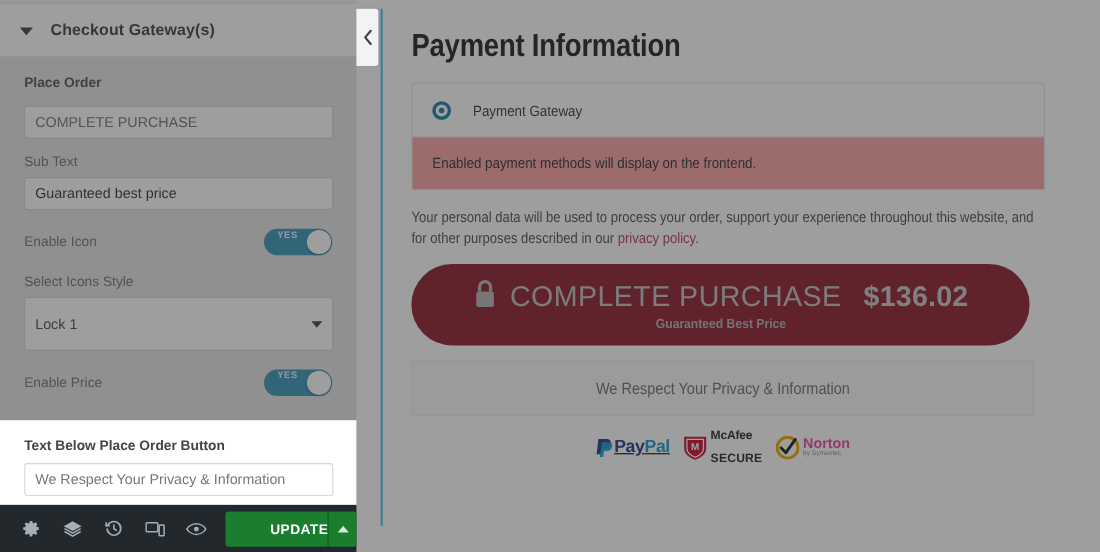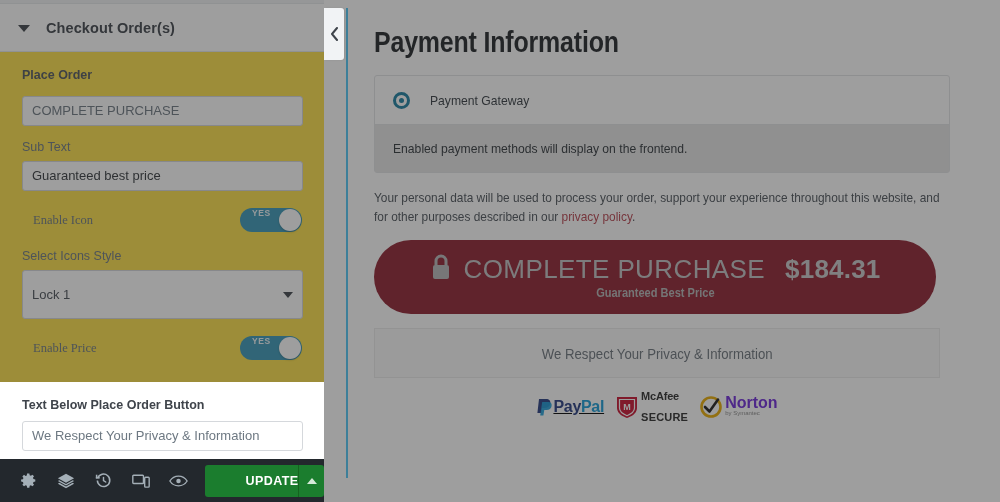--- a/index.html
+++ b/index.html
@@ -47,21 +47,21 @@
     margin-top: 2px;
   }
   .panel-title {
     font-size: 14.5px; font-weight: bold; color: #3f444b;
     letter-spacing: .1px;
   }
 
   .panel-body {
     flex: 1 1 auto;
     padding: 16px 22px 8px 22px;
-    background: #fde047;
+    background: #e5e5e5;
     position: relative;
   }
 
   .section-label {
     font-size: 12.5px; font-weight: bold; color: #50565e;
     margin-bottom: 14px;
   }
   .field-label {
     font-size: 12.5px; color: #6d7882; margin-bottom: 7px; margin-top: 2px;
   }
@@ -74,21 +74,21 @@
     font-family: "Liberation Sans", sans-serif;
     white-space: nowrap; overflow: hidden;
   }
   .text-input.dark { color: #33383d; }
   .field-block { margin-bottom: 14px; }
 
   .row-toggle {
     display: flex; align-items: center; justify-content: space-between;
     height: 30px; margin-bottom: 14px;
   }
-  .row-toggle .field-label { margin: 11px; font-family: Liberation Serif, serif; }
+  .row-toggle .field-label { margin: 0; }
   .toggle {
     width: 62px; height: 24px; border-radius: 14px;
     background: #3998b8;
     position: relative;
     display: flex; align-items: flex-start;
   }
   .toggle .tg-text {
     font-size: 8.5px; color: #ffffff; font-weight: bold;
     letter-spacing: .6px; margin-left: 12px;
     opacity: .92;
@@ -235,21 +235,21 @@
     border-radius: 50%; background: #1a7fa0;
   }
   .gateway-label {
     font-size: 13.5px; color: #333a40; font-weight: 500;
     transform: scaleX(0.9); transform-origin: left center;
   }
   .gateway-note {
     height: 47px; display: flex; align-items: center;
     padding: 0 18px;
     font-size: 13.5px; color: #2f353a;
-    background: #e5e5e5;
+    background: #fca5a5;
   }
   .gateway-note span {
     transform: scaleX(0.9); transform-origin: left center; display:block;
   }
 
   .privacy-para {
     font-size: 13.5px; line-height: 19px; color: #4b5259;
     margin-bottom: 14px;
     width: 580px;
   }
@@ -311,21 +311,21 @@
   .pp-text { font-size: 16px; font-weight: bold; letter-spacing: -.3px; }
   .pp-pay { color: #253b80; }
   .pp-pal { color: #179bd7; }
 
   .mc-wrap { display: flex; align-items: center; gap: 3px; }
   .mc-txt { line-height: 9px; }
   .mc-1 { font-size: 11px; font-weight: bold; color: #2b2b2b; display:block; letter-spacing: -.2px;}
   .mc-2 { font-size: 11px; font-weight: bold; color: #2b2b2b; display:block; letter-spacing: .2px; margin-top: 12px;}
 
   .nt-wrap { display: flex; align-items: center; gap: 3px; }
-  .nt-1 { font-size: 16px; font-weight: bold; color: #6d28d9; display: block; line-height: 12px;}
+  .nt-1 { font-size: 13px; font-weight: bold; color: #ec4899; display: block; line-height: 12px;}
   .nt-2 { font-size: 6px; color: #8a8a8a; display: block; line-height: 8px; }
 </style>
 </head>
 <body>
 
 <div id="root">
 
   <div class="preview-area">
     <div class="content-card">
 
@@ -349,21 +349,21 @@
 
       <div class="purchase-btn">
         <div class="pb-main">
           <span class="pb-lock">
             <svg width="22" height="27" viewBox="0 0 22 27" aria-hidden="true">
               <path d="M6 11 V7 a5 5 0 0 1 10 0 v4" fill="none" stroke="#b9b9ba" stroke-width="3"></path>
               <rect x="3" y="11" width="16" height="14" rx="2" fill="#b9b9ba"></rect>
             </svg>
           </span>
           <span class="pb-text">COMPLETE PURCHASE</span>
-          <span class="pb-price">$184.31</span>
+          <span class="pb-price">$136.02</span>
         </div>
         <div class="pb-sub">Guaranteed Best Price</div>
       </div>
 
       <div class="privacy-strip">
         <span>We Respect Your Privacy &amp; Information</span>
       </div>
 
       <div class="badges">
 
@@ -407,21 +407,21 @@
       </div>
 
     </div>
   </div>
 
   <div class="editor-panel">
     <div class="panel-topline"></div>
 
     <div class="panel-header">
       <span class="caret"></span>
-      <span class="panel-title">Checkout Order(s)</span>
+      <span class="panel-title">Checkout Gateway(s)</span>
     </div>
 
     <div class="panel-body">
 
       <div class="section-label">Place Order</div>
 
       <div class="field-block">
         <div class="text-input">COMPLETE PURCHASE</div>
       </div>
 

